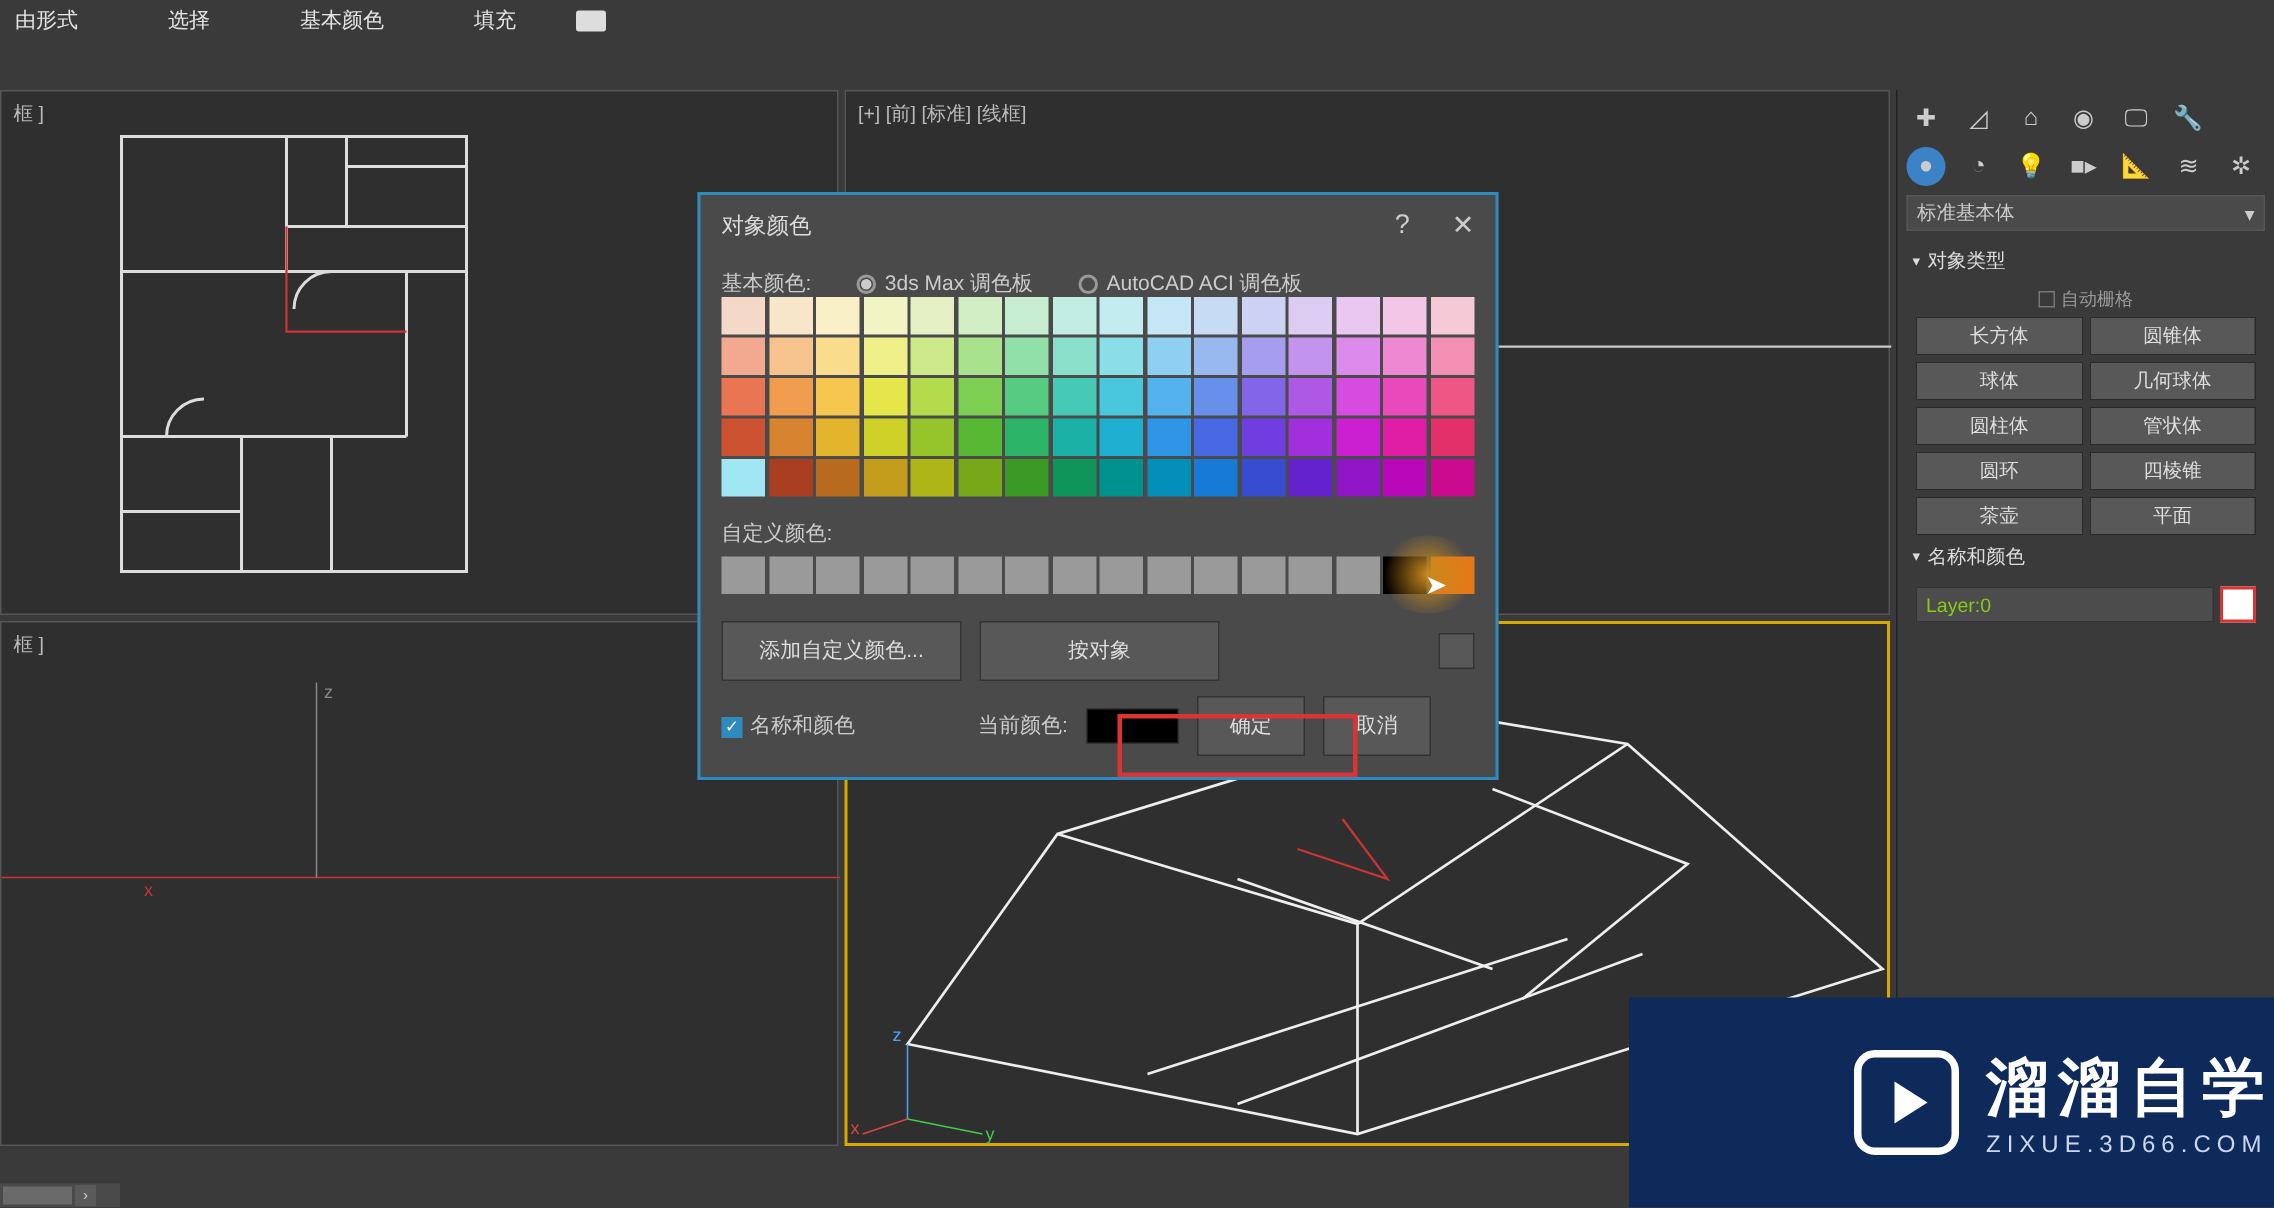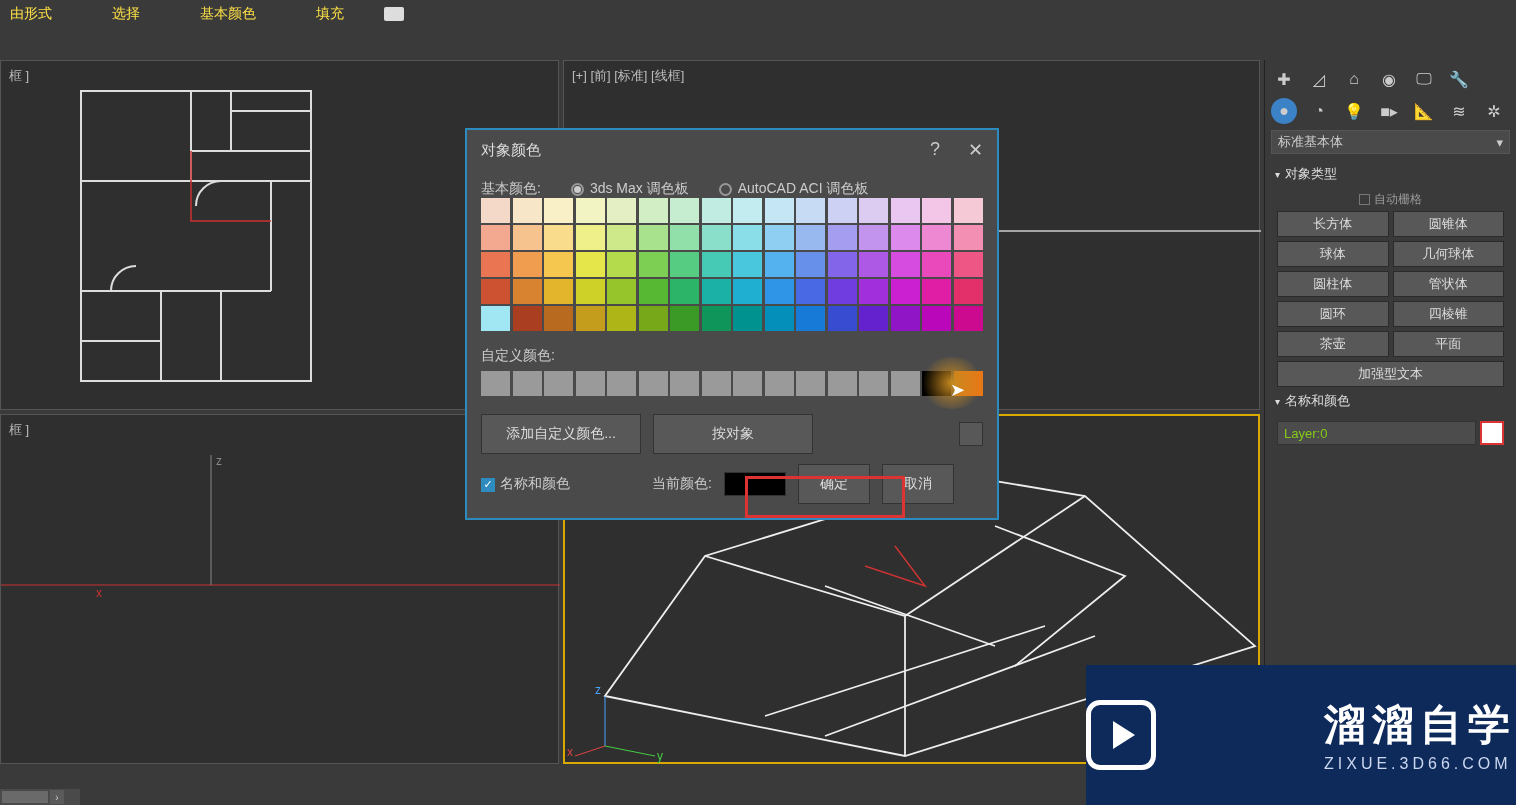--- a/index.html
+++ b/index.html
@@ -1,20 +1,20 @@
 <!DOCTYPE html>
 <html><head>
 <meta charset="utf-8">
 <style>
 * { box-sizing: border-box; margin: 0; padding: 0; font-family: "Microsoft YaHei", sans-serif; }
 body { background: #3a3a3a; color: #ccc; width: 1516px; height: 805px; overflow: hidden; position: relative; }
 
 
 .topbar { height: 28px; display: flex; align-items: center; padding: 0 10px; background: #3a3a3a; gap: 60px; font-size: 14px; }
-.topbar span { color: #fde047; }
+.topbar span { color: #e5e5e5; }
 .topbar .mail { width: 20px; height: 14px; background: #ddd; border-radius: 2px; margin-left: -20px; display: inline-block; position: relative; }
 
 
 .viewports { display: grid; grid-template-columns: 559px 697px; grid-template-rows: 350px 350px; gap: 4px; position: absolute; left: 0; top: 60px; }
 .vp { background: #2f2f2f; border: 1px solid #555; position: relative; }
 .vp.active { border: 2px solid #d9a900; }
 .vp-label { position: absolute; top: 6px; left: 8px; font-size: 13px; color: #bbb; }
 .floor { position: absolute; }
 .floor svg { display: block; }
 
@@ -52,21 +52,21 @@
 .dbtn { background: #585858; border: 1px solid #333; color: #ddd; font-size: 14px; height: 40px; padding: 0 14px; display: flex; align-items: center; justify-content: center; }
 .dbtn.w1 { width: 160px; }
 .dbtn.w2 { width: 160px; }
 .pick { width: 24px; height: 24px; background: #585858; border: 1px solid #333; margin-left: auto; }
 .bottom-row { display: flex; align-items: center; gap: 12px; font-size: 14px; }
 .chk { width: 14px; height: 14px; background: #2e8bc0; display: inline-flex; align-items: center; justify-content: center; color: #fff; font-size: 11px; margin-right: 5px; }
 .curcolor { display: inline-block; width: 62px; height: 24px; background: #000; border: 1px solid #333; }
 .redbox-ok { position: absolute; left: 745px; top: 476px; width: 160px; height: 42px; border: 3px solid #d33; pointer-events: none; }
 
 
-.wm { position: absolute; right: 0; bottom: 0; width: 430px; height: 140px; background: #0e2a5a; display: flex; align-items: center; justify-content: space-between; gap: 18px; }
+.wm { position: absolute; right: 0; bottom: 0; width: 430px; height: 140px; background: #0e2a5a; display: flex; align-items: center; justify-content: flex-end; gap: 18px; }
 .wm-icon { width: 70px; height: 70px; border: 5px solid #fff; border-radius: 14px; display: flex; align-items: center; justify-content: center; }
 .wm-icon::after { content: ""; width: 0; height: 0; border-left: 22px solid #fff; border-top: 14px solid transparent; border-bottom: 14px solid transparent; margin-left: 6px; }
 .wm-txt { color: #fff; }
 .wm-txt .big { font-size: 42px; font-weight: bold; letter-spacing: 6px; }
 .wm-txt .small { font-size: 16px; letter-spacing: 4px; margin-top: 2px; color: #cbd7ef; }
 
 
 .hscroll { position: absolute; left: 0; bottom: 0; width: 80px; height: 16px; background: #4a4a4a; display: flex; align-items: center; }
 .hscroll .th { width: 46px; height: 12px; background: #6a6a6a; margin: 0 2px; }
 .hscroll .ar { width: 14px; height: 14px; background: #5a5a5a; display: flex; align-items: center; justify-content: center; font-size: 10px; }
@@ -164,21 +164,20 @@
     <div class="pbtn">长方体</div>
     <div class="pbtn">圆锥体</div>
     <div class="pbtn">球体</div>
     <div class="pbtn">几何球体</div>
     <div class="pbtn">圆柱体</div>
     <div class="pbtn">管状体</div>
     <div class="pbtn">圆环</div>
     <div class="pbtn">四棱锥</div>
     <div class="pbtn">茶壶</div>
     <div class="pbtn">平面</div>
-    <div class="pbtn full">加强型文本</div>
   </div>
   <div class="section-hd">名称和颜色</div>
   <div class="name-row">
     <input class="name-input" value="Layer:0" style="">
     <div class="color-sw"></div>
   </div>
 </div>
 
 <div class="dlg">
   <div class="dlg-title">

